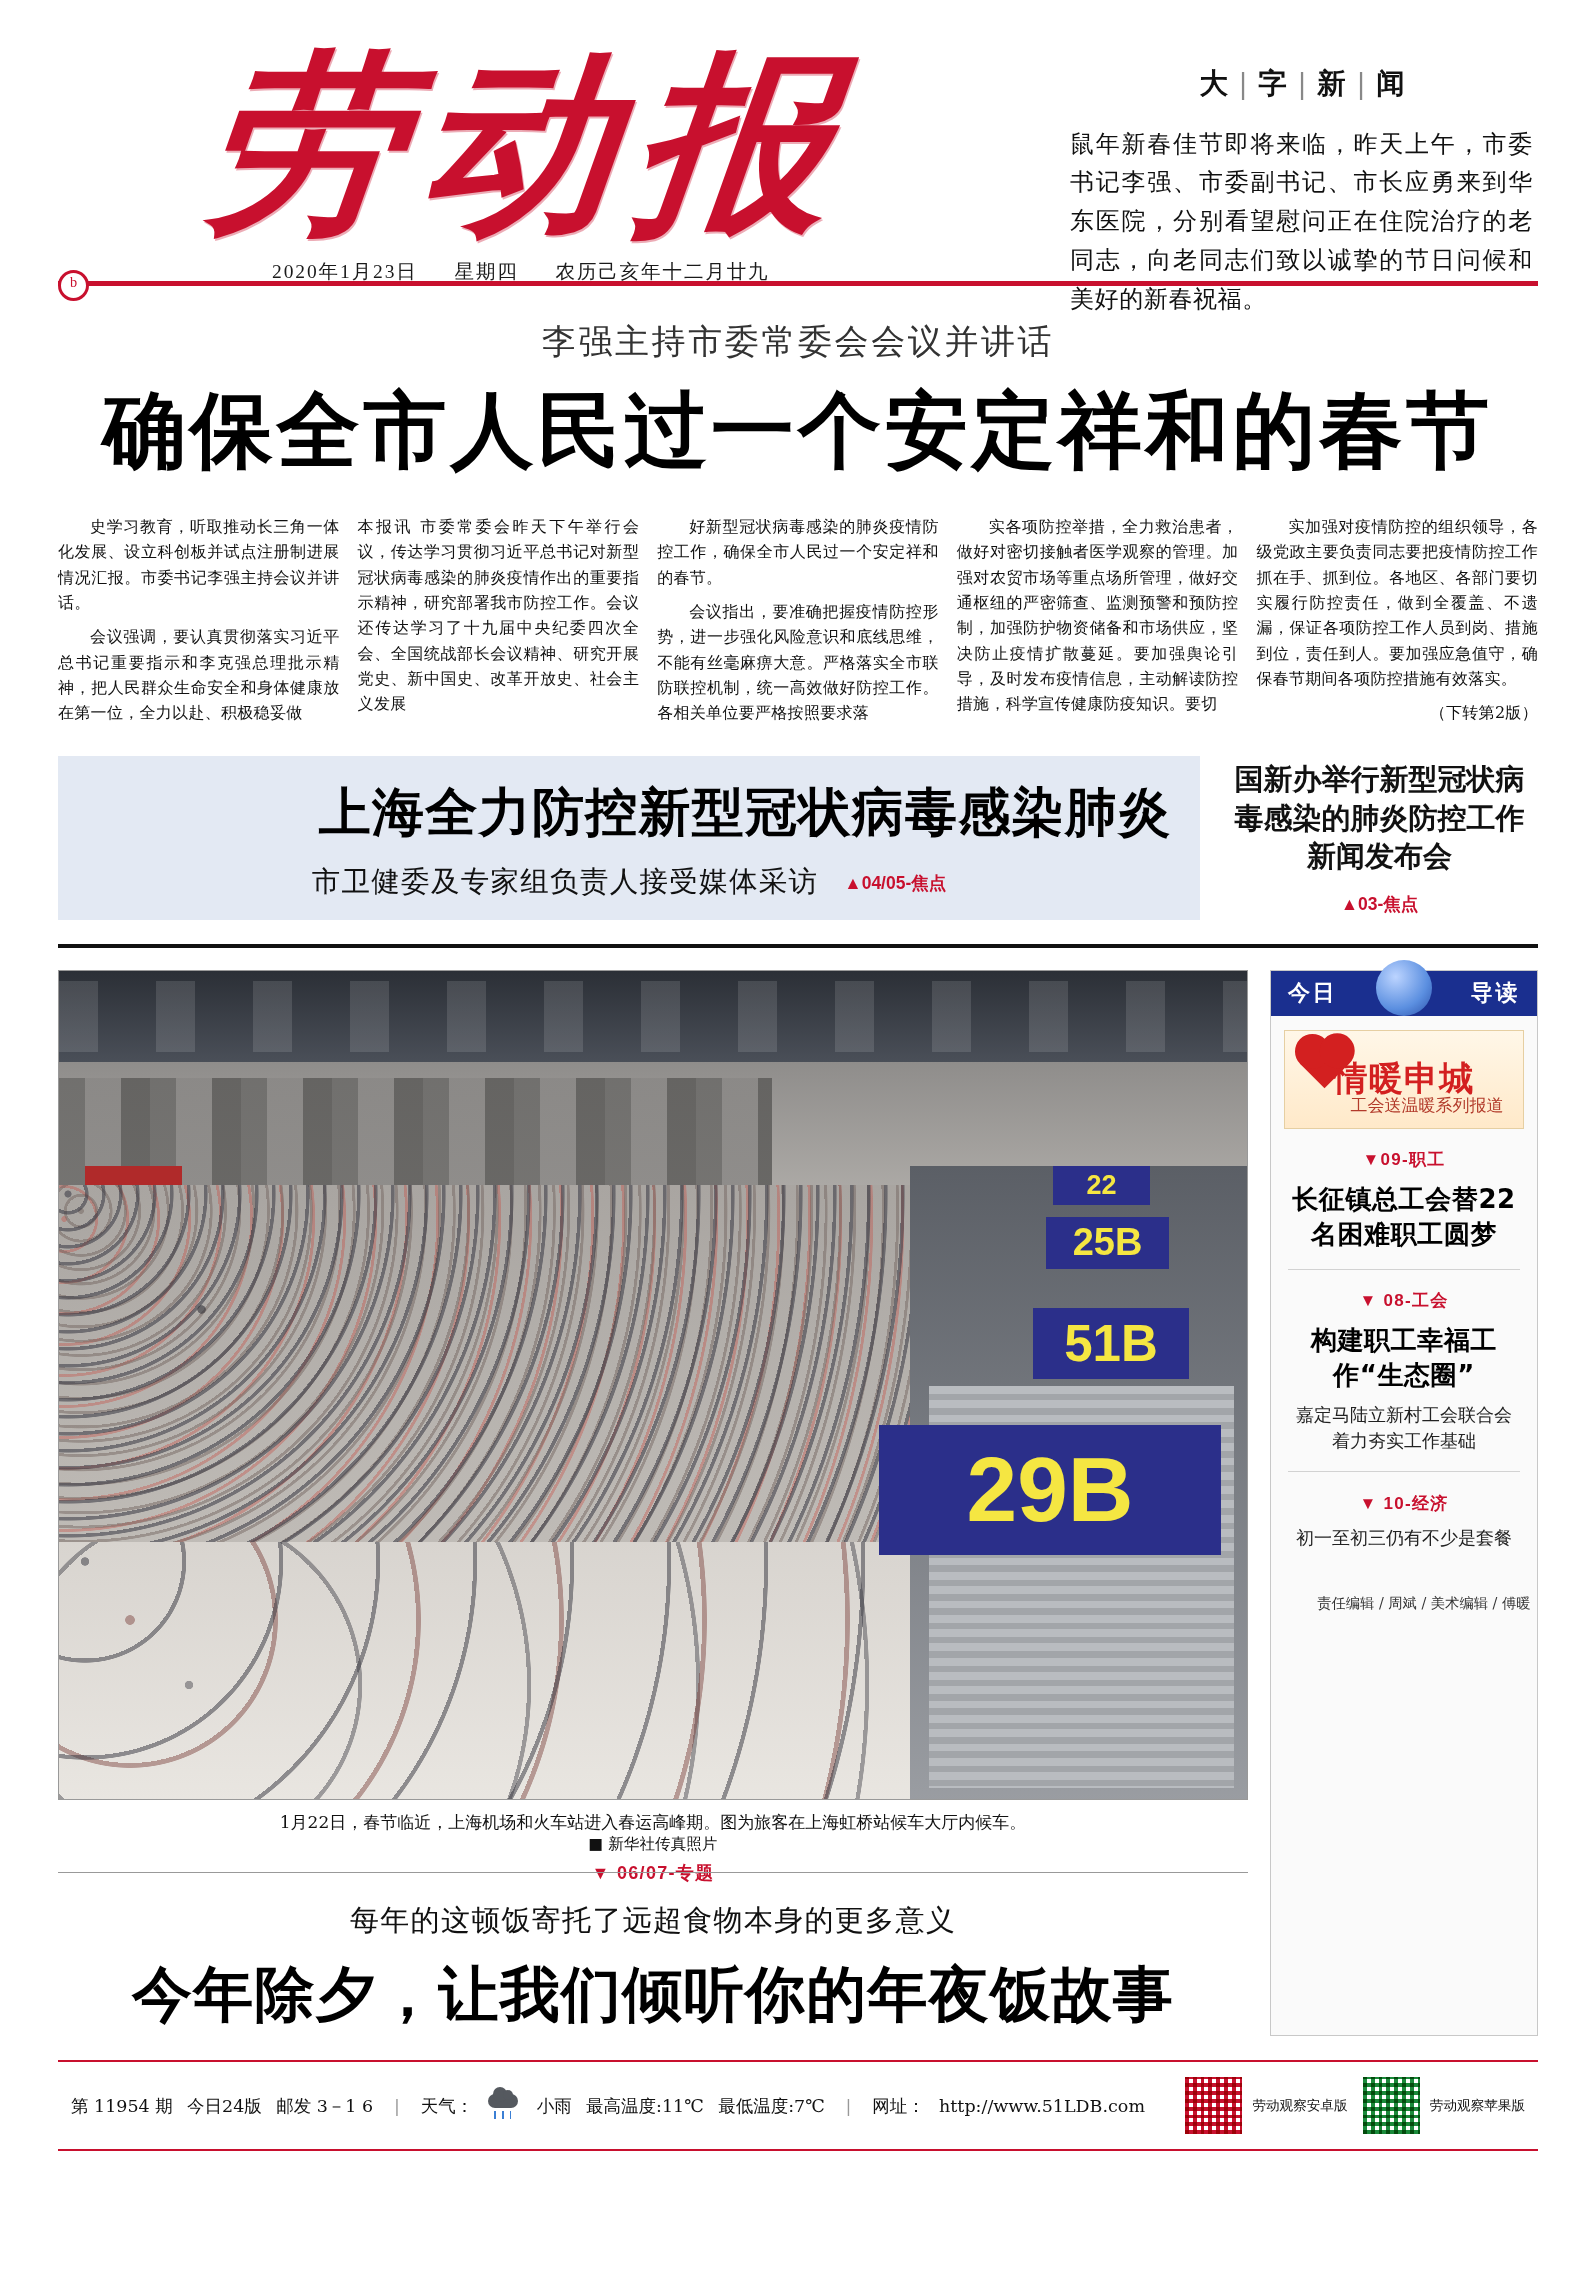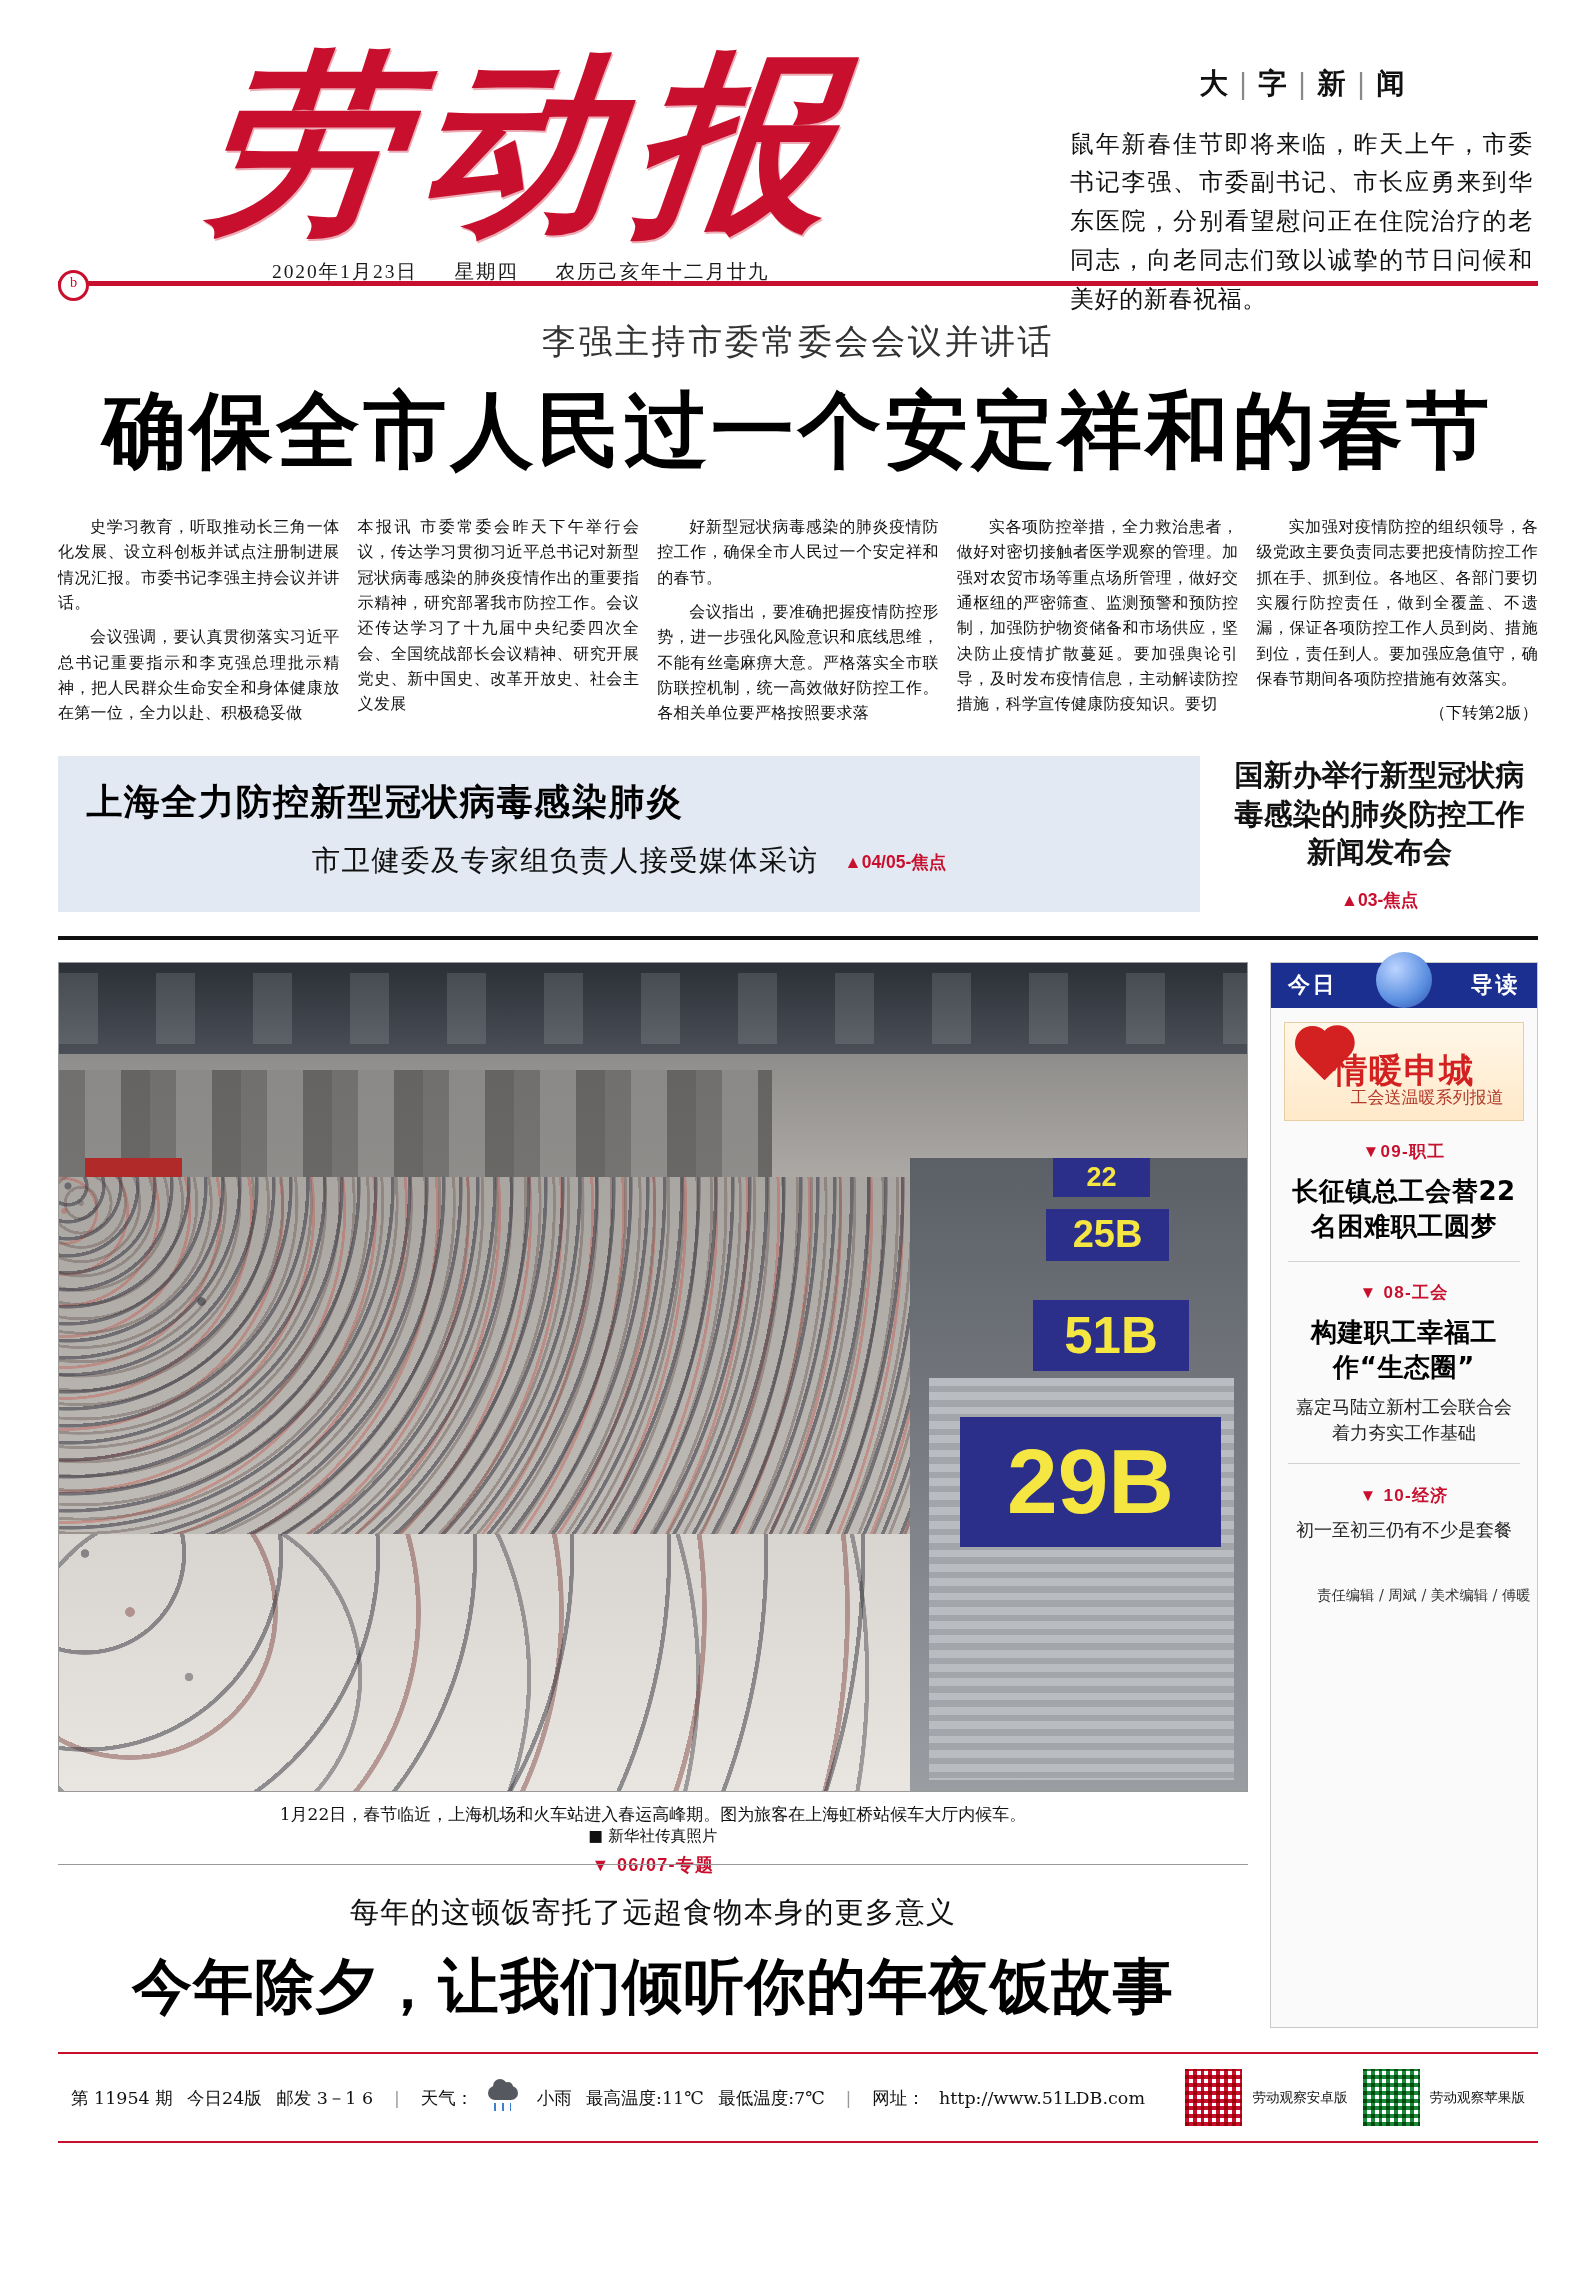--- a/index.html
+++ b/index.html
@@ -141,24 +141,24 @@
     align-items:stretch;
   }
   .banner-blue{
     background:#e3e9f3;
     flex:0 0 1142px;
     padding:22px 28.5px 19.5px 28.5px;
     box-sizing:border-box;
   }
   .banner-blue h2{
     margin:0;
-    font-size:36px;
+    font-size:52px;
     font-weight:700;
     letter-spacing:1.3px;
-    text-align:left;
+    text-align:right;
     font-family:"DejaVu Sans", sans-serif;
     color:#000;
   }
   .banner-sub{
     display:flex;
     align-items:flex-end;
     justify-content:center;
     margin-top:14.3px;
     gap:26px;
   }
@@ -237,21 +237,21 @@
        linear-gradient(#a9a5a1,#c3bfba);}
   .ph-floor{position:absolute;left:0;top:571px;width:100%;height:259px;background:linear-gradient(#d8d4cf,#e9e6e1);}
   .ph-floor-people{position:absolute;left:0;top:571px;width:100%;height:259px;
      background:
       repeating-radial-gradient(circle at 26px 19.5px, rgba(50,50,60,.5) 0 3.9px, rgba(0,0,0,0) 4.5px 97px),
       repeating-radial-gradient(circle at 71px 78px, rgba(120,60,55,.45) 0 4.5px, rgba(0,0,0,0) 5.2px 143px),
       repeating-radial-gradient(circle at 130px 143px, rgba(40,40,50,.4) 0 3.9px, rgba(0,0,0,0) 4.5px 169px);}
   .ph-gate{position:absolute;right:0;top:195px;width:337px;height:636px;background:linear-gradient(#5b5f66,#9a9da2);}
   .ph-gate-inner{position:absolute;right:13px;top:415px;width:305px;height:402px;background:repeating-linear-gradient(#b9bcc0 0 7.8px,#a2a5a9 7.8px 14.3px);}
   .sign{position:absolute;background:#2b2f8a;color:#f5e642;font-family:"Liberation Sans",sans-serif;font-weight:700;display:flex;align-items:center;justify-content:center;}
-  .sign.s29{right:26px;top:454px;width:261px;height:130px;font-size:91px;}
+  .sign.s29{right:26px;top:454px;width:342px;height:130px;font-size:91px;}
   .sign.s27{right:58px;top:337px;width:156px;height:71px;font-size:51px;}
   .sign.s25{right:78px;top:246px;width:123px;height:52px;font-size:38px;}
   .sign.s22{right:97px;top:195px;width:97px;height:39px;font-size:27px;}
   .photo-cap{
     display:flex;
     justify-content:space-between;
     align-items:center;
     margin-top:11.7px;
     font-size:17px;
     font-family:"DejaVu Serif", serif;

